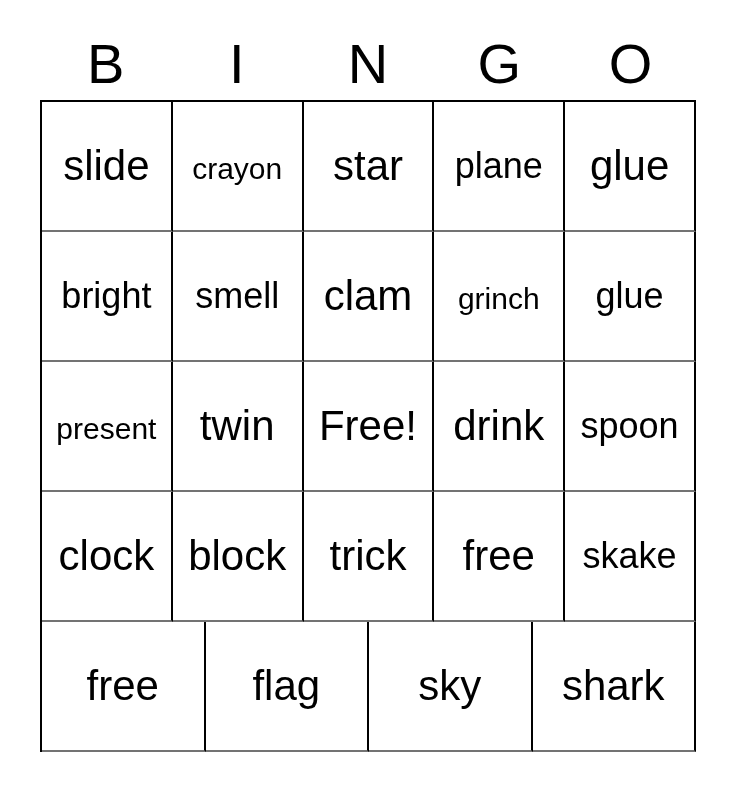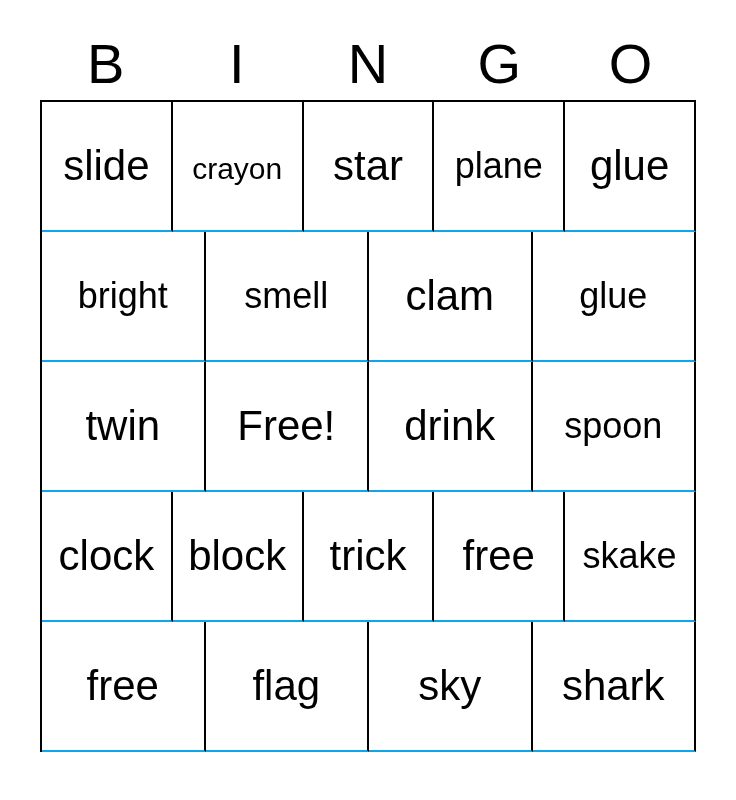--- a/index.html
+++ b/index.html
@@ -43,21 +43,21 @@
   }
   .grid-row {
     display: flex;
     width: 100%;
   }
   .cell {
     flex: 1 1 0;
     width: 20%;
     height: 130px;
     border-right: 2px solid #000;
-    border-bottom: 2px solid #0ea5e9;
+    border-bottom: 2px solid #737373;
     box-sizing: border-box;
     display: flex;
     align-items: center;
     justify-content: center;
     overflow: hidden;
     padding: 0 12px;
   }
   .cell-text {
     font-size: 42px;
     line-height: 1;
@@ -104,25 +104,31 @@
       <div class="cell">
           <span class="cell-text shrink-1">bright</span>
         </div>
       <div class="cell">
           <span class="cell-text shrink-1">smell</span>
         </div>
       <div class="cell">
           <span class="cell-text">clam</span>
         </div>
       <div class="cell">
+          <span class="cell-text shrink-2">grinch</span>
+        </div>
+      <div class="cell">
           <span class="cell-text shrink-1">glue</span>
         </div>
     </div>
 
     <div class="grid-row">
+      <div class="cell">
+          <span class="cell-text shrink-2">present</span>
+        </div>
       <div class="cell">
           <span class="cell-text">twin</span>
         </div>
       <div class="cell">
           <span class="cell-text">Free!</span>
         </div>
       <div class="cell">
           <span class="cell-text">drink</span>
         </div>
       <div class="cell">

